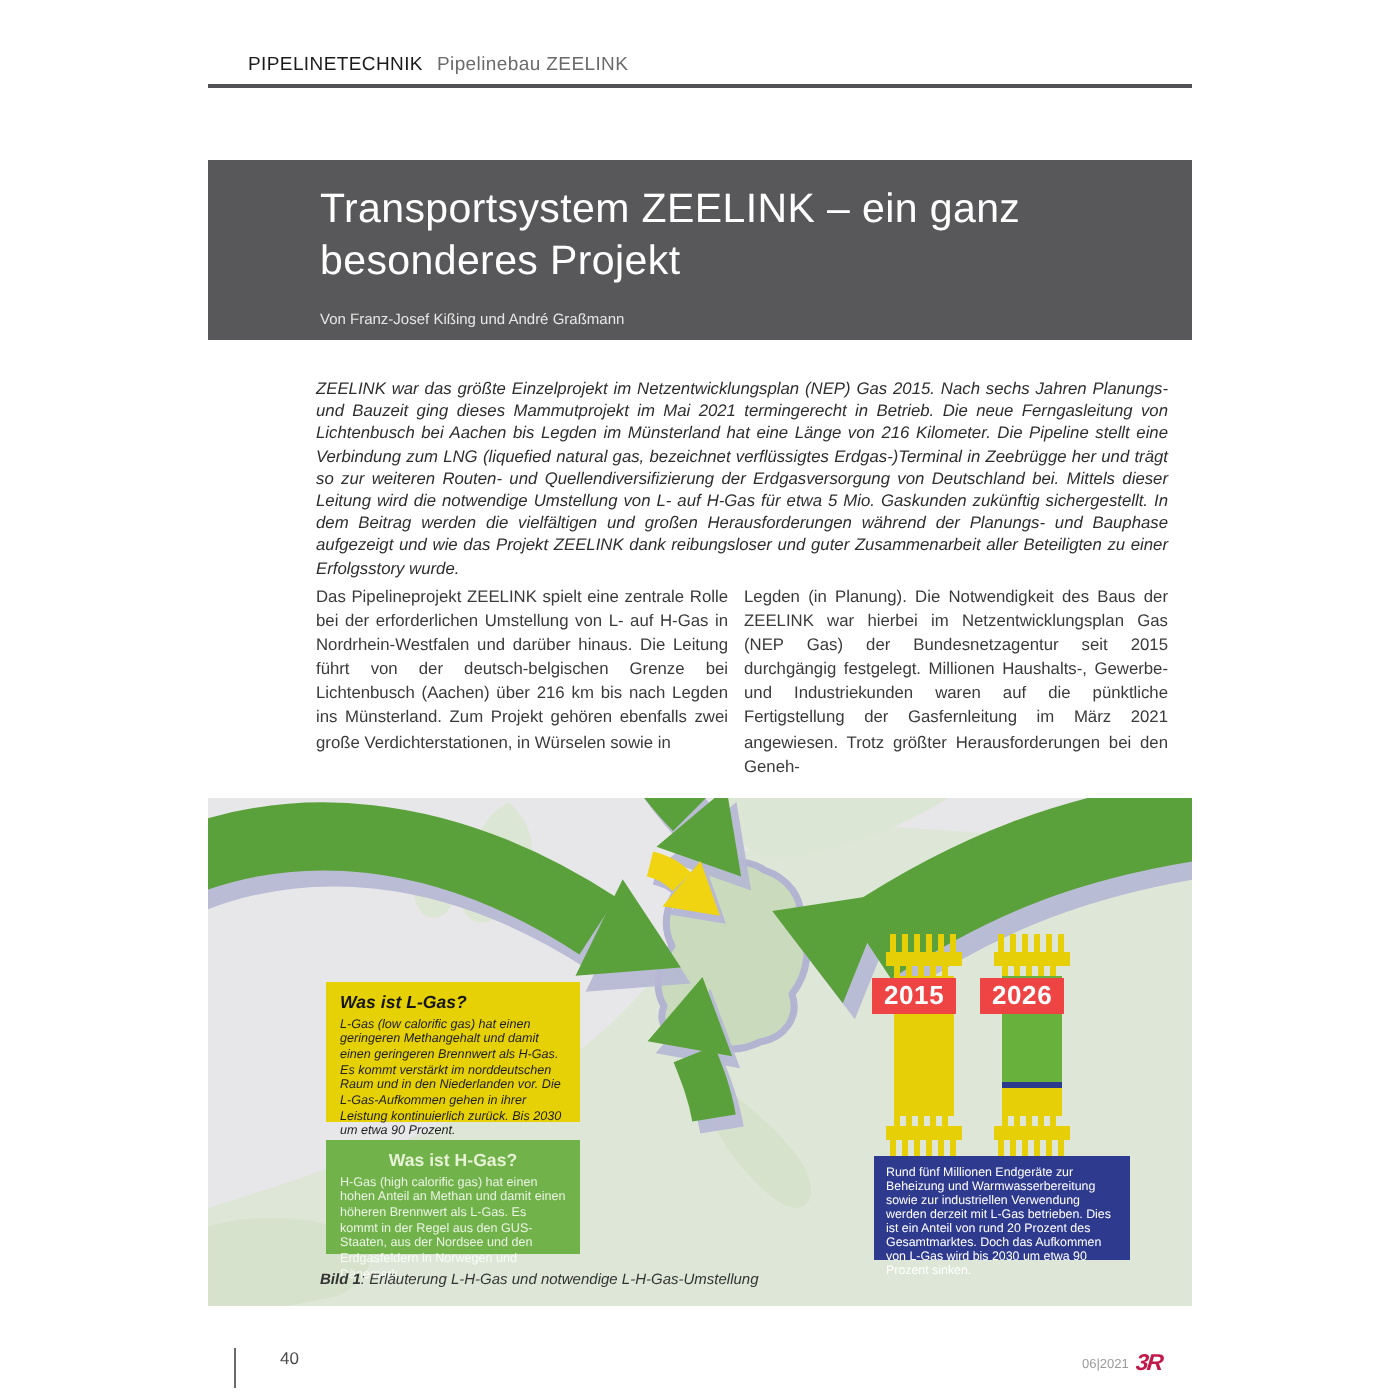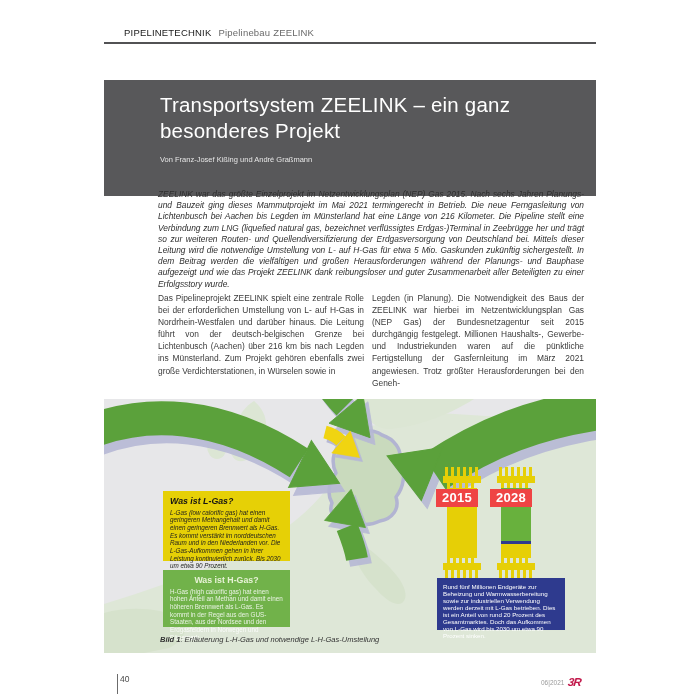--- a/index.html
+++ b/index.html
@@ -7,21 +7,21 @@
     position:relative; width:700px; height:700px; background:#ffffff;
     font-family:"Liberation Sans", sans-serif; overflow:hidden;
   }
 
   
   .kicker { position:absolute; left:124px; top:27px; font-size:9.5px; color:#6a6a6a; letter-spacing:.2px; }
   .kicker .sec { font-weight:normal; color:#1a1a1a; margin-right:7px; }
   .head-rule { position:absolute; left:104px; top:42px; width:492px; height:2px; background:#525254; }
 
   
-  .title-block { position:absolute; left:104px; top:80px; width:492px; height:116px;
+  .title-block { position:absolute; left:104px; top:80px; width:492px; height:90px;
     background:#58585a; box-sizing:border-box; padding:12px 20px 0 56px; color:#fff; }
   .title { font-size:20.5px; line-height:26px; font-weight:400; letter-spacing:.2px; }
   .byline { margin-top:11px; font-size:7.5px; color:#e6e6e6; }
 
   
   .intro { position:absolute; left:158px; top:189px; width:426px; font-size:8.4px;
     font-style:italic; line-height:11.2px; color:#2e2e2e; text-align:justify; }
   .bodycol { position:absolute; top:292px; width:206px; font-size:8.4px; line-height:12.1px;
     color:#3a3a3a; text-align:justify; }
   .col-left { left:158px; } .col-right { left:372px; width:212px; }
@@ -54,21 +54,21 @@
   .pillar .wave { position:absolute; top:3px; right:1px; width:12px; height:2.5px;
     background:repeating-linear-gradient(90deg,#2e3a8e 0 2px, rgba(0,0,0,0) 2px 3.5px); }
   .year-badge { position:absolute; top:22px; left:-7px; background:#ef4444; color:#fff;
     font-size:13px; font-weight:bold; padding:1px 6px 2px; letter-spacing:.3px; z-index:2; }
 
   .caption { position:absolute; left:56px; top:236px; font-size:7.5px; font-style:italic; color:#333; }
   .caption b { font-weight:bold; }
 
   
   .footer-left { position:absolute; left:117px; top:674px; height:20px;
-    border-left:1.5px solid #6b6b6b; padding-left:2px; font-size:8.5px; color:#4a4a4a; }
+    border-left:1.5px solid #6b6b6b; padding-left:22px; font-size:8.5px; color:#4a4a4a; }
   .footer-right { position:absolute; left:541px; top:676px; display:flex; align-items:center; gap:4px; }
   .issue { font-size:6.5px; color:#9a9a9a; }
   .logo3r { color:#c2194b; font-weight:bold; font-size:11.5px; font-style:italic;
     letter-spacing:-1px; transform:skewX(-6deg); }
 </style>
 </head>
 <body>
 
 <div class="page">
 
@@ -179,21 +179,21 @@
     <div class="pillar p2030">
       <div class="teeth"></div>
       <div class="bar"></div>
       <div class="teeth small"></div>
       <div class="pbody">
         <div class="wave"></div>
       </div>
       <div class="teeth small"></div>
       <div class="bar"></div>
       <div class="teeth"></div>
-      <div class="year-badge">2028</div>
+      <div class="year-badge">2026</div>
     </div>
 
     <div class="fig-box box-info">
       <p>Rund fünf Millionen Endgeräte zur Beheizung und Warmwasserbereitung sowie zur industriellen Verwendung werden derzeit mit L-Gas betrieben. Dies ist ein Anteil von rund 20 Prozent des Gesamtmarktes. Doch das Aufkommen von L-Gas wird bis 2030 um etwa 90 Prozent sinken.</p>
     </div>
 
     <div class="caption">
       <b>Bild 1</b><span>: Erläuterung L-H-Gas und notwendige L-H-Gas-Umstellung</span>
     </div>
   </div>

